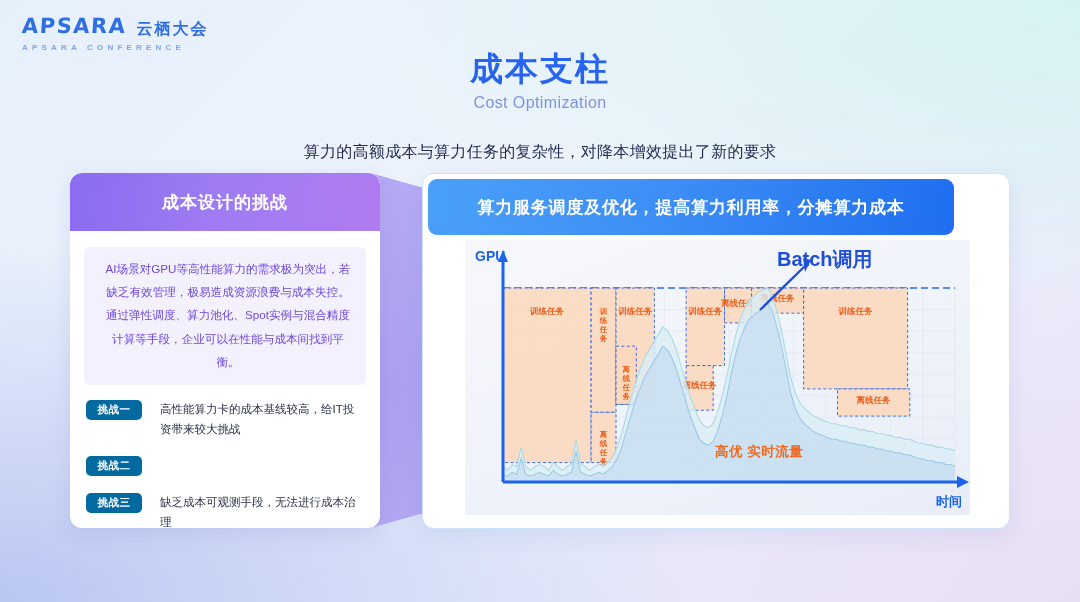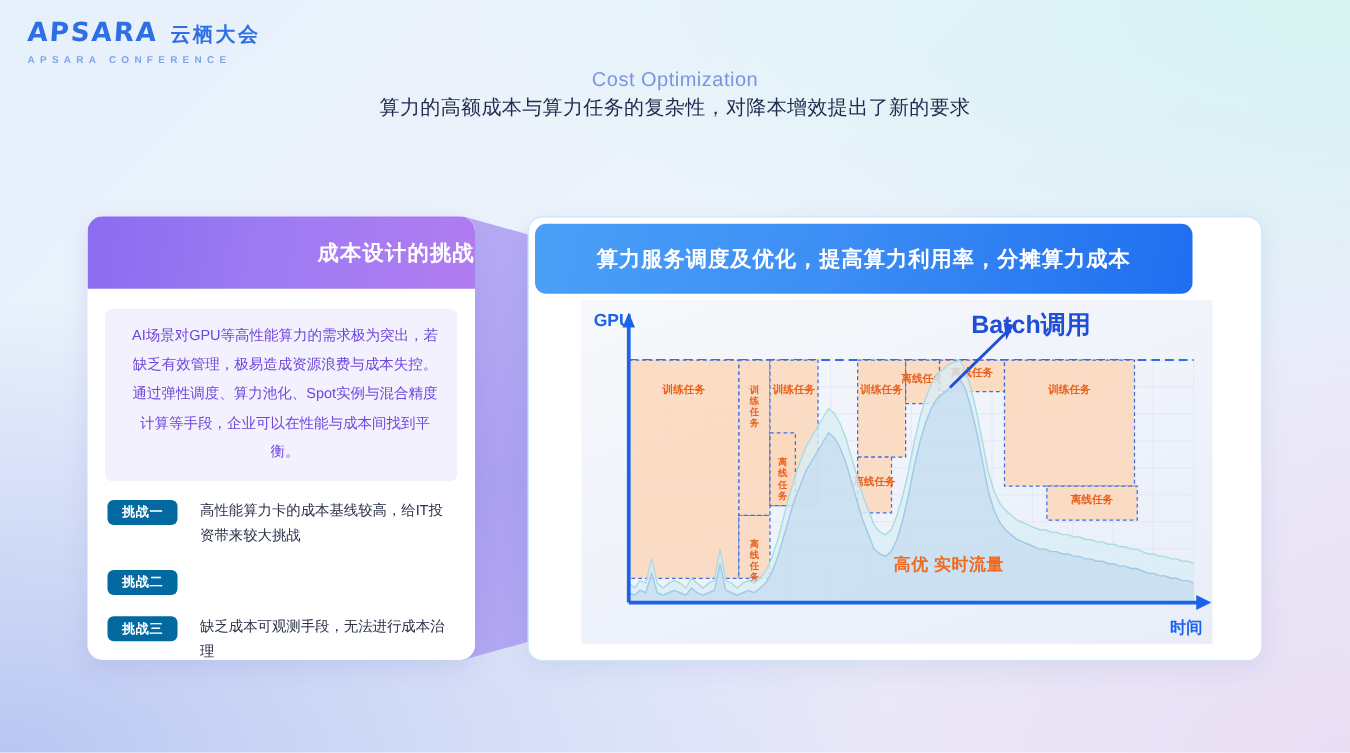--- a/index.html
+++ b/index.html
@@ -30,41 +30,41 @@
     color:#7fa6e8; font-weight:700;
   }
 
   
   .header { position:absolute; left:0; right:0; top:50px; text-align:center; }
   .h-title {
     font-size:33px; font-weight:700; color:#2563f0; letter-spacing:2px;
     line-height:1.15;
   }
   .h-sub { margin-top:6px; font-size:16px; color:#7e93e0; letter-spacing:0.4px; }
-  .h-desc { margin-top:2px; font-size:16px; color:#1f2b4d; letter-spacing:0.3px; }
+  .h-desc { margin-top:30px; font-size:16px; color:#1f2b4d; letter-spacing:0.3px; }
 
   
   .connector {
     position:absolute; left:370px; top:173px; width:64px; height:355px;
     background: linear-gradient(180deg,#b3a6f4 0%, #a99cf0 60%, #b0a4f2 100%);
     clip-path: polygon(0 0, 100% 5%, 100% 95%, 0 100%);
     opacity:.95;
   }
 
   
   .card-left {
     position:absolute; left:70px; top:173px; width:310px; height:355px;
     background:#ffffff; border-radius:12px;
     box-shadow:0 6px 20px rgba(110,120,190,.16);
     overflow:hidden;
   }
   .card-left-head {
     height:58px; border-radius:12px 12px 0 0;
     background:linear-gradient(100deg,#8b6bf0 0%, #9d7bf3 45%, #b07cf0 100%);
-    display:flex; align-items:center; justify-content:flex-end;
+    display:flex; align-items:center; justify-content:center;
   }
   .card-left-head span { color:#fff; font-size:17px; font-weight:700; letter-spacing:1px; }
   .lead {
     margin:16px 14px 0 14px; padding:10px 12px 12px 18px;
     background:#f3f1fe; border-radius:6px;
     color:#6e46dd; font-size:11.6px; line-height:2.0; text-align:center;
   }
   .chal-list { margin:14px 16px 0 16px; }
   .chal { display:flex; align-items:flex-start; margin-bottom:16px; }
   .chal-badge {
@@ -116,20 +116,21 @@
 
 <div class="logo">
   <div class="logo-row">
     <div class="logo-ap">APSARA</div>
     <div class="logo-cn">云栖大会</div>
   </div>
   <div class="logo-sub">APSARA  CONFERENCE</div>
 </div>
 
 <div class="header">
+  <div class="h-title">成本支柱</div>
   <div class="h-sub">Cost Optimization</div>
   <div class="h-desc">算力的高额成本与算力任务的复杂性，对降本增效提出了新的要求</div>
 </div>
 
 <div class="connector"></div>
 
 <div class="card-left">
   <div class="card-left-head">
     <span>成本设计的挑战</span>
   </div>

